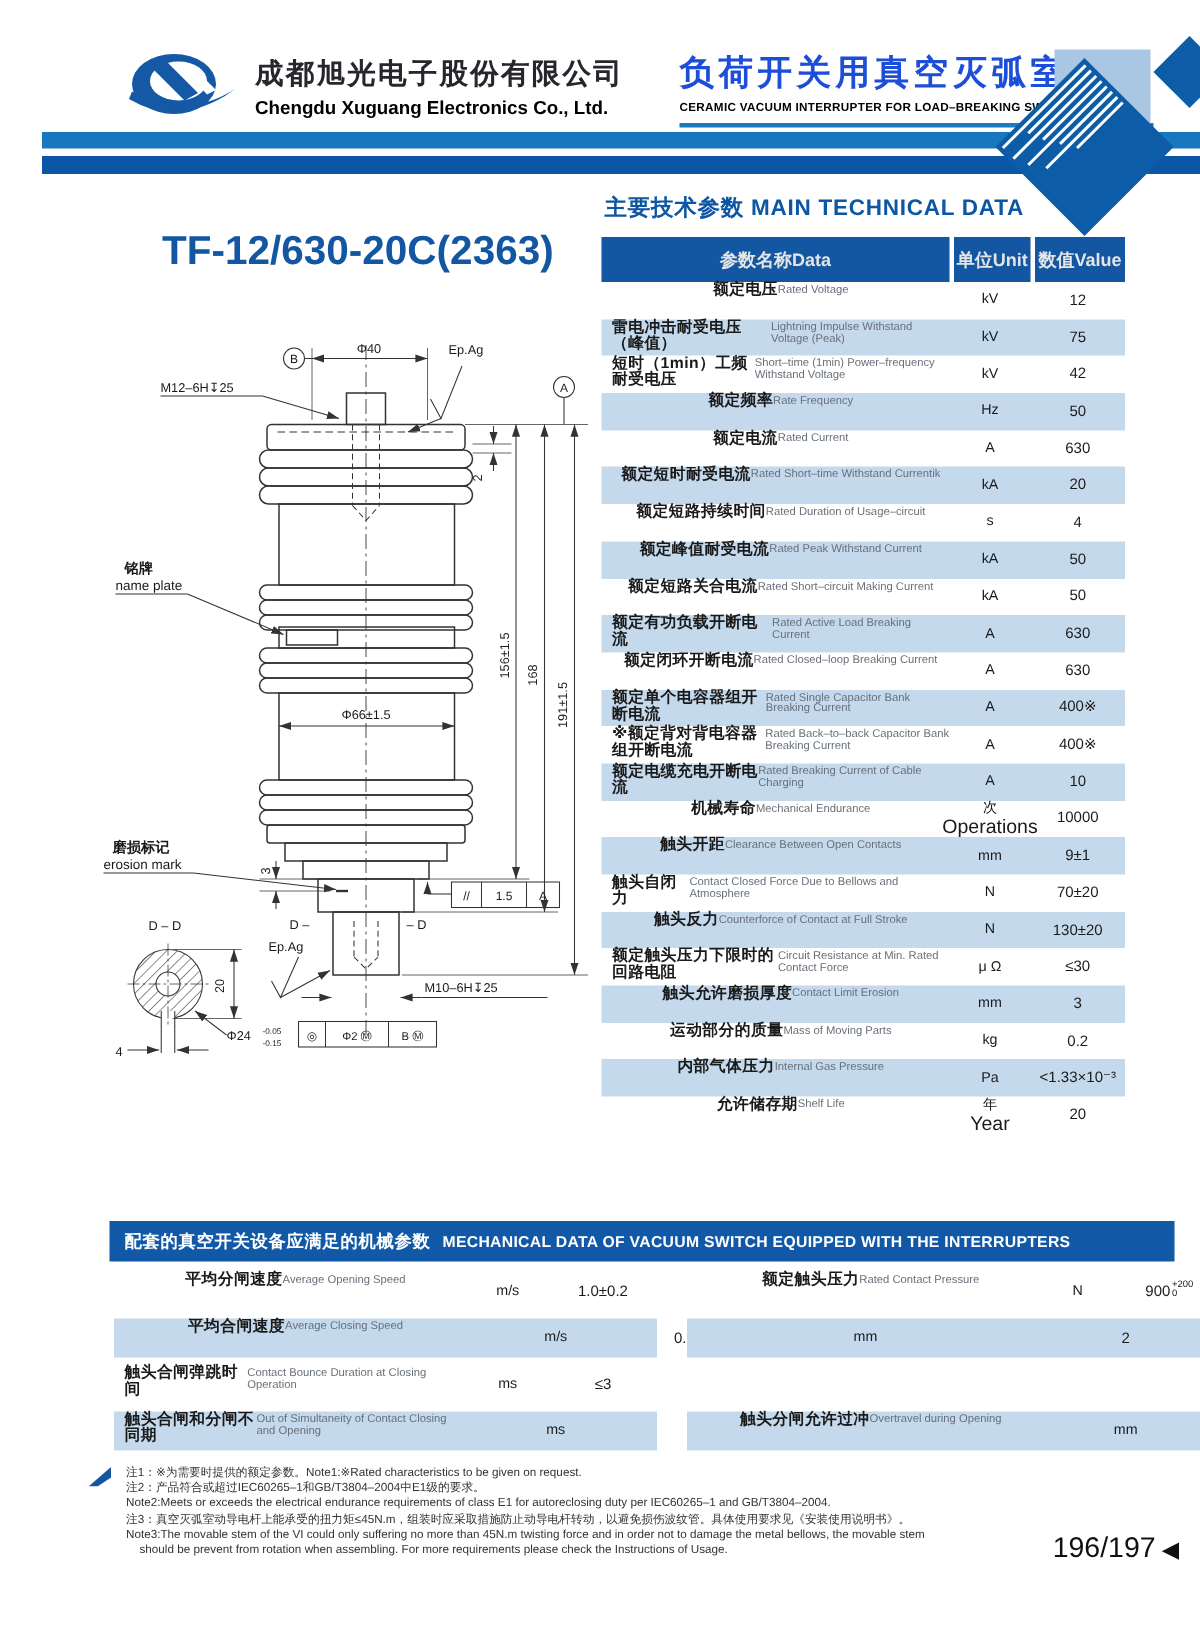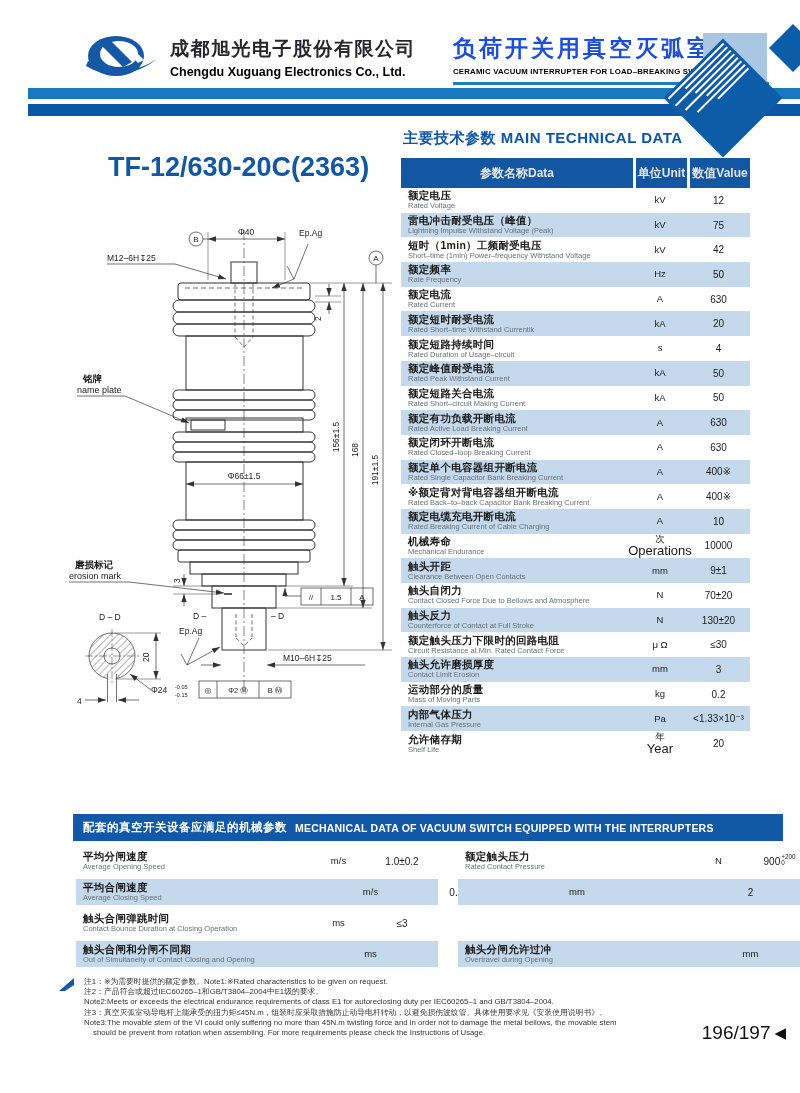--- a/index.html
+++ b/index.html
@@ -22,21 +22,21 @@
   .drawing{position:absolute;left:35px;top:222px;}
   .drawing text{font-family:"Liberation Sans","DejaVu Sans",sans-serif;}
   
   .sec-title{position:absolute;left:375px;top:129px;font-size:15px;font-weight:700;color:#0c56a4;letter-spacing:0.5px;}
   .mtable{position:absolute;left:373px;top:158px;width:349px;}
   .mhead{display:grid;grid-template-columns:232px 54px 63px;height:30px;}
   .mhead .hc{background:#1356a2;color:#e5e5e5;font-weight:700;font-size:12px;display:flex;align-items:center;justify-content:center;}
   .mhead .hc + .hc{margin-left:3px;}
   .trow{display:grid;grid-template-columns:232px 54px 63px;height:24.7px;}
   .trow.alt{background:#c4d9ec;}
-  .c-name{padding-left:7px;display:flex;flex-direction:column;justify-content:center;}
+  .c-name{padding-left:7px;display:flex;flex-direction:row;justify-content:center;}
   .c-name .cn{font-size:10.5px;font-weight:700;letter-spacing:0.3px;line-height:1.05;}
   .c-name .en{font-size:7.5px;color:#68707a;line-height:1.05;margin-top:1px;}
   .c-unit{display:flex;flex-direction:column;align-items:center;justify-content:center;font-size:9.5px;line-height:1.05;}
   .c-unit div:nth-child(2){font-size:13px;}
   .c-val{display:flex;align-items:center;justify-content:center;font-size:10px;}
   
   .mech-bar{position:absolute;left:45px;top:814px;width:710px;height:27px;background:#1159a6;color:#fff;
             display:flex;align-items:center;padding-left:10px;box-sizing:border-box;}
   .mech-bar .cn{font-size:11.5px;font-weight:700;letter-spacing:0.5px;}
   .mech-bar .en{font-size:10.5px;font-weight:700;margin-left:8px;letter-spacing:0.2px;}

